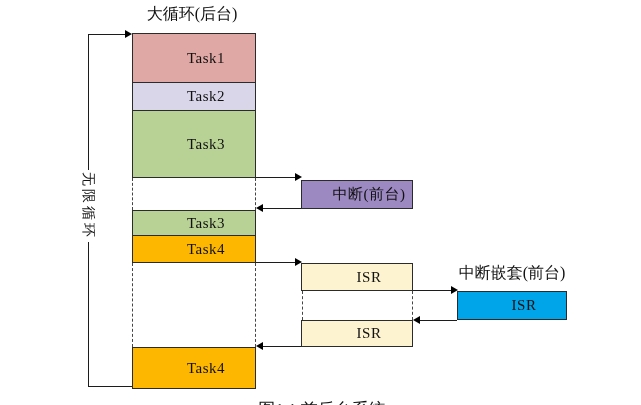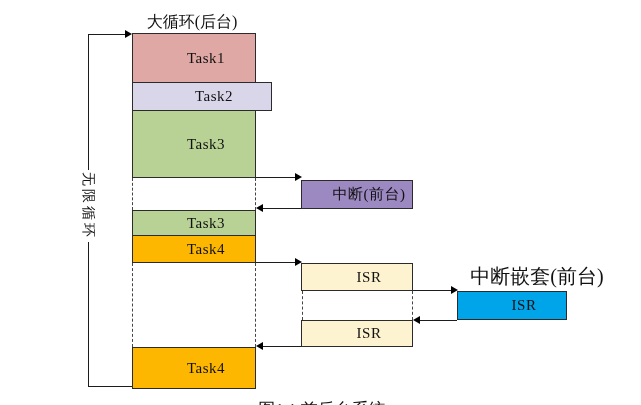--- a/index.html
+++ b/index.html
@@ -50,32 +50,32 @@
     transform:translateX(-50%);
     font-size:17px;
     white-space:nowrap;
   }
 </style>
 </head>
 <body>
 
 <div class="canvas">
 
-  <div class="flowtitle" style="left:192px;top:12px;">大循环(后台)</div>
+  <div class="flowtitle" style="left:192px;top:4px;">大循环(后台)</div>
 
   <div class="vline" style="left:88px;top:34px;height:352px;"></div>
   <div class="hline" style="left:88px;top:34px;width:38px;"></div>
   <div class="ah-r" style="left:125px;top:30px;"></div>
   <div class="hline" style="left:88px;top:386px;width:44px;"></div>
   <div class="loop-label">无限循环</div>
 
   <div class="block" style="left: 132px; top: 33px; width: 124px; height: 50px; background: rgb(224, 168, 164);">
     <span>Task1</span>
   </div>
-  <div class="block" style="left: 132px; top: 82px; width: 140px; height: 29px; background: rgb(218, 214, 234); text-align: right;">
+  <div class="block" style="left: 132px; top: 82px; width: 124px; height: 29px; background: rgb(218, 214, 234); text-align: right;">
     <span>Task2</span>
   </div>
   <div class="block" style="left: 132px; top: 110px; width: 124px; height: 68px; background: rgb(184, 209, 148);">
     <span>Task3</span>
   </div>
 
   <div class="vdash" style="left:132px;top:178px;height:32px;"></div>
   <div class="vdash" style="left:255px;top:178px;height:32px;"></div>
 
   <div class="block" style="left: 132px; top: 210px; width: 124px; height: 26px; background: rgb(184, 209, 148);">
@@ -109,21 +109,21 @@
   <div class="vdash" style="left:302px;top:291px;height:29px;"></div>
   <div class="vdash" style="left:412px;top:291px;height:29px;"></div>
 
   <div class="block" style="left: 301px; top: 320px; width: 112px; height: 27px; background: rgb(253, 243, 208);">
     <span>ISR</span>
   </div>
 
   <div class="hline" style="left:256px;top:262px;width:40px;"></div>
   <div class="ah-r" style="left:295px;top:258px;"></div>
 
-  <div class="flowtitle" style="left:537px;top:263px;font-size:20px;">中断嵌套(前台)</div>
+  <div class="flowtitle" style="left:512px;top:263px;font-size:16px;">中断嵌套(前台)</div>
   <div class="block" style="left: 457px; top: 291px; width: 110px; height: 29px; background: rgb(0, 165, 233);">
     <span>ISR</span>
   </div>
 
   <div class="hline" style="left:413px;top:290px;width:39px;"></div>
   <div class="ah-r" style="left:451px;top:286px;"></div>
 
   <div class="hline" style="left:416px;top:320px;width:41px;"></div>
   <div class="ah-l" style="left:413px;top:316px;"></div>
 

